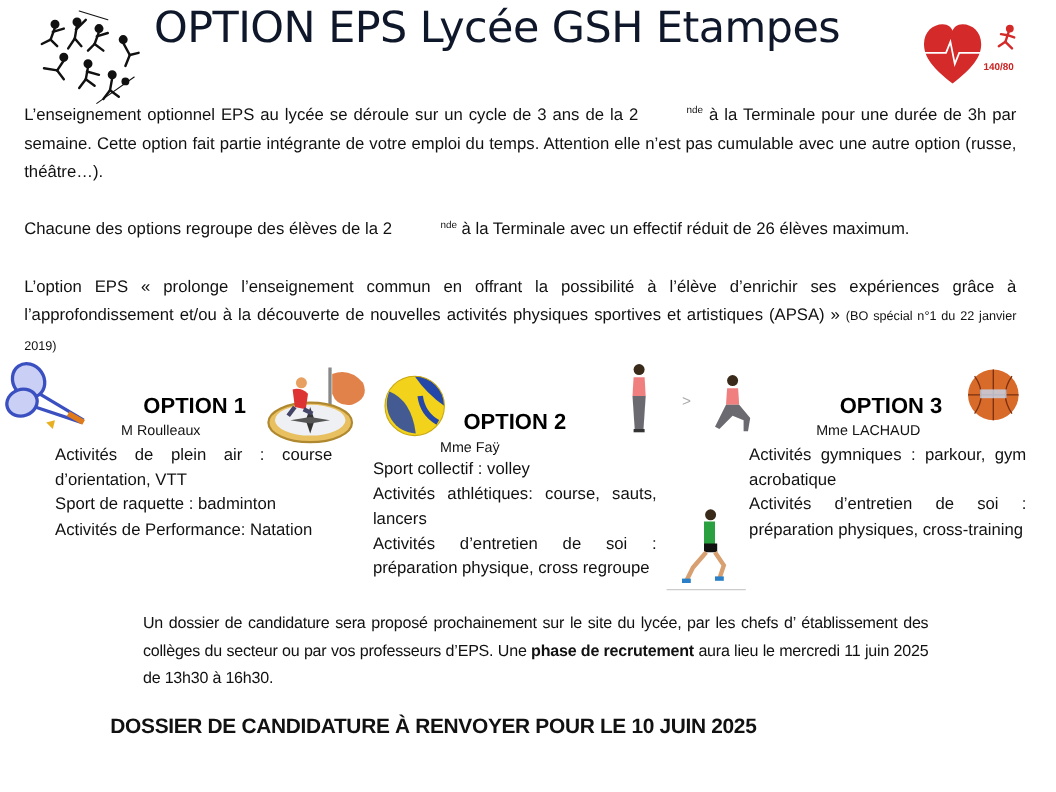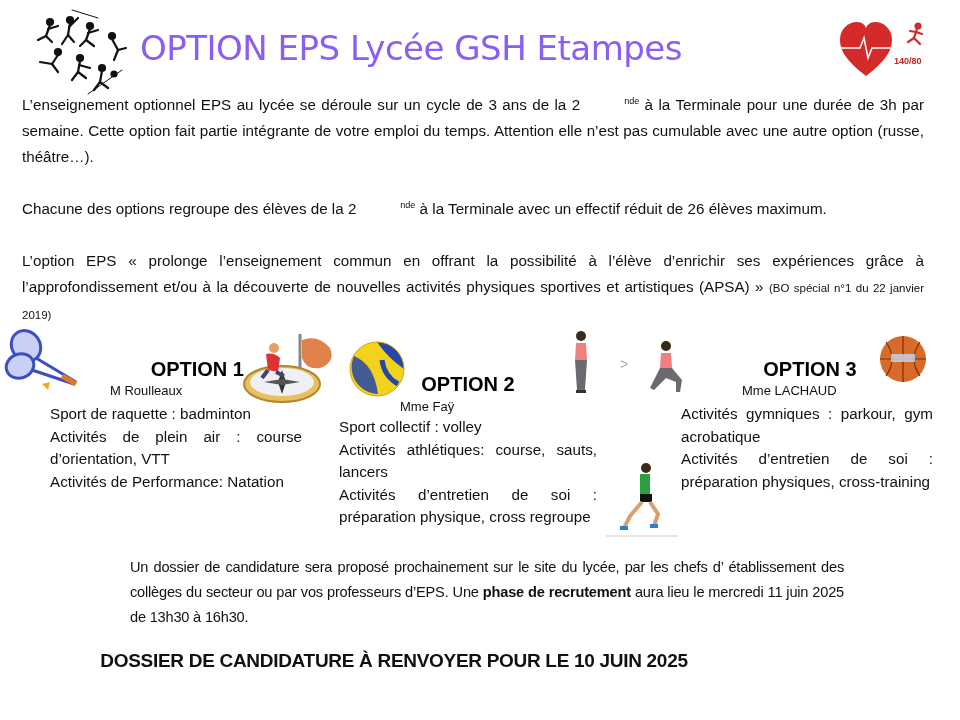--- a/index.html
+++ b/index.html
@@ -1,20 +1,20 @@
 <!DOCTYPE html>
 <html><head>
 <meta charset="utf-8">
 <style>
   html, body { margin:0; padding:0; background:#ffffff; }
   body { width:960px; height:720px; position:relative; overflow:hidden;
          font-family:"Liberation Sans", sans-serif; color:#111; }
   .abs { position:absolute; }
-  .title { left:140px; top:22px; width:690px; font-size:34px; line-height:52px;
-           font-family:"DejaVu Sans", sans-serif; font-weight:normal; letter-spacing:-0.5px; color:#8b5cf6; white-space:nowrap; }
+  .title { left:140px; top:0; width:690px; font-size:39px; line-height:52px;
+           font-family:"DejaVu Sans", sans-serif; font-weight:normal; letter-spacing:-0.5px; color:#0f172a; white-space:nowrap; }
   .para { left:22px; width:902px; font-size:15.2px; line-height:26px; text-align:justify; color:#111; }
   .para sup { font-size:9px; line-height:0; vertical-align:super;padding-left:44px; }
   .small { font-size:11.5px; }
   .opt-title { font-weight:bold; font-size:20px; text-align:center; line-height:24px; color:#000; }
   .opt-teacher { font-size:13px; text-align:left; line-height:16px; }
   .opt-list { font-size:15.2px; line-height:22.5px; text-align:justify; }
   .opt-list div { text-align:justify; text-align-last:left; }
   .bottom-para { left:130px; width:714px; font-size:14.6px; line-height:25px; text-align:justify; font-family:"Liberation Sans", sans-serif; letter-spacing:-0.2px; }
   .deadline { left:0; width:788px; top:650px; text-align:center; font-weight:bold; font-size:19px; letter-spacing:-0.3px; }
   svg { display:block; }
@@ -152,25 +152,25 @@
     <path d="M36 14 L46 14 L46 36 L36 36 Z" fill="#2aa040"></path>
     <path d="M36 34 L48 34 L48 42 L36 42 Z" fill="#111"></path>
     <path d="M38 42 L26 56 L20 68" stroke="#d8a070" stroke-width="4" fill="none"></path>
     <path d="M46 42 L54 54 L50 66" stroke="#d8a070" stroke-width="4" fill="none"></path>
     <rect x="16" y="66" width="8" height="4" fill="#2a80c8"></rect>
     <rect x="46" y="64" width="8" height="4" fill="#2a80c8"></rect>
     <line x1="2" y1="76" x2="74" y2="76" stroke="#ccc" stroke-width="1"></line>
   </svg>
 </div>
 
-<div class="abs opt-title" style="left:110px;top:357px;width:134px;text-align:right;">OPTION 1</div>
+<div class="abs opt-title" style="left:110px;top:357px;width:134px;">OPTION 1</div>
 <div class="abs opt-teacher" style="left:110px;top:383px;width:134px;">M Roulleaux</div>
 <div class="abs opt-list" style="left:50px;top:403px;width:252px;">
+  <div>Activités de plein air : course d’orientation, VTT</div>
   <div>Sport de raquette : badminton</div>
-  <div>Activités de plein air : course d’orientation, VTT</div>
   <div>Activités de Performance: Natation</div>
 </div>
 
 <div class="abs opt-title" style="left:400px;top:372px;width:136px;">OPTION 2</div>
 <div class="abs opt-teacher" style="left:400px;top:399px;width:136px;">Mme Faÿ</div>
 <div class="abs opt-list" style="left:339px;top:416px;width:258px;">
   <div>Sport collectif : volley</div>
   <div>Activités athlétiques: course, sauts, lancers</div>
   <div>Activités d’entretien de soi : préparation physique, cross regroupe</div>
 </div>

